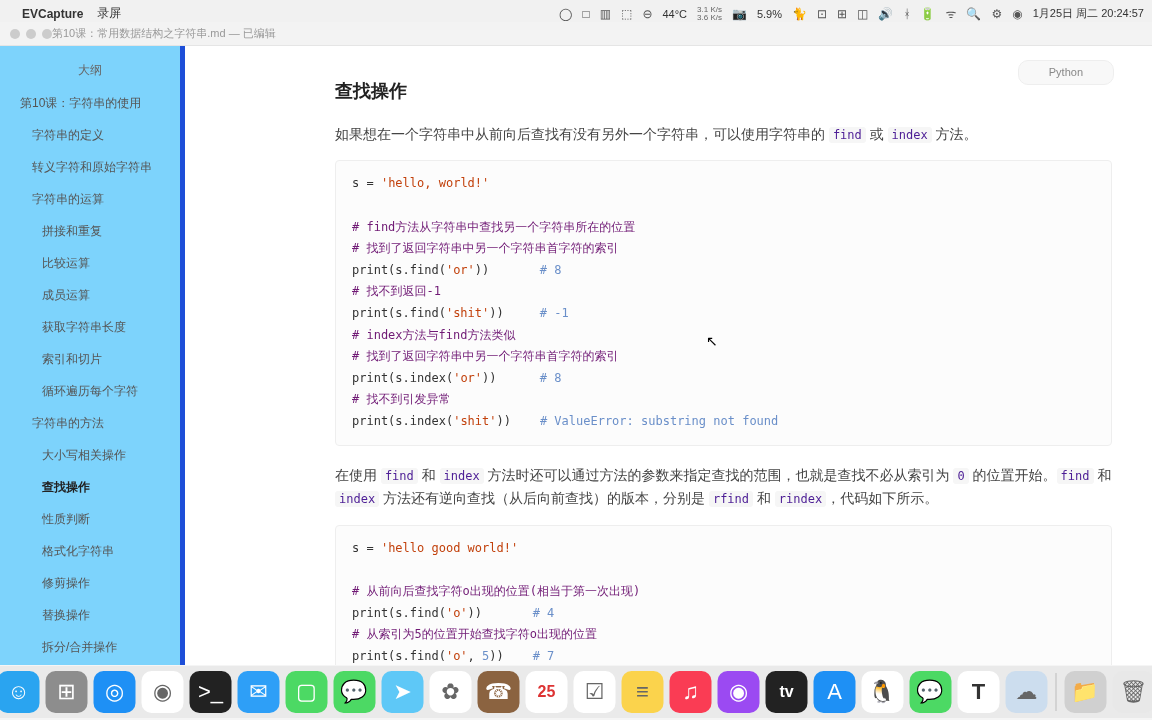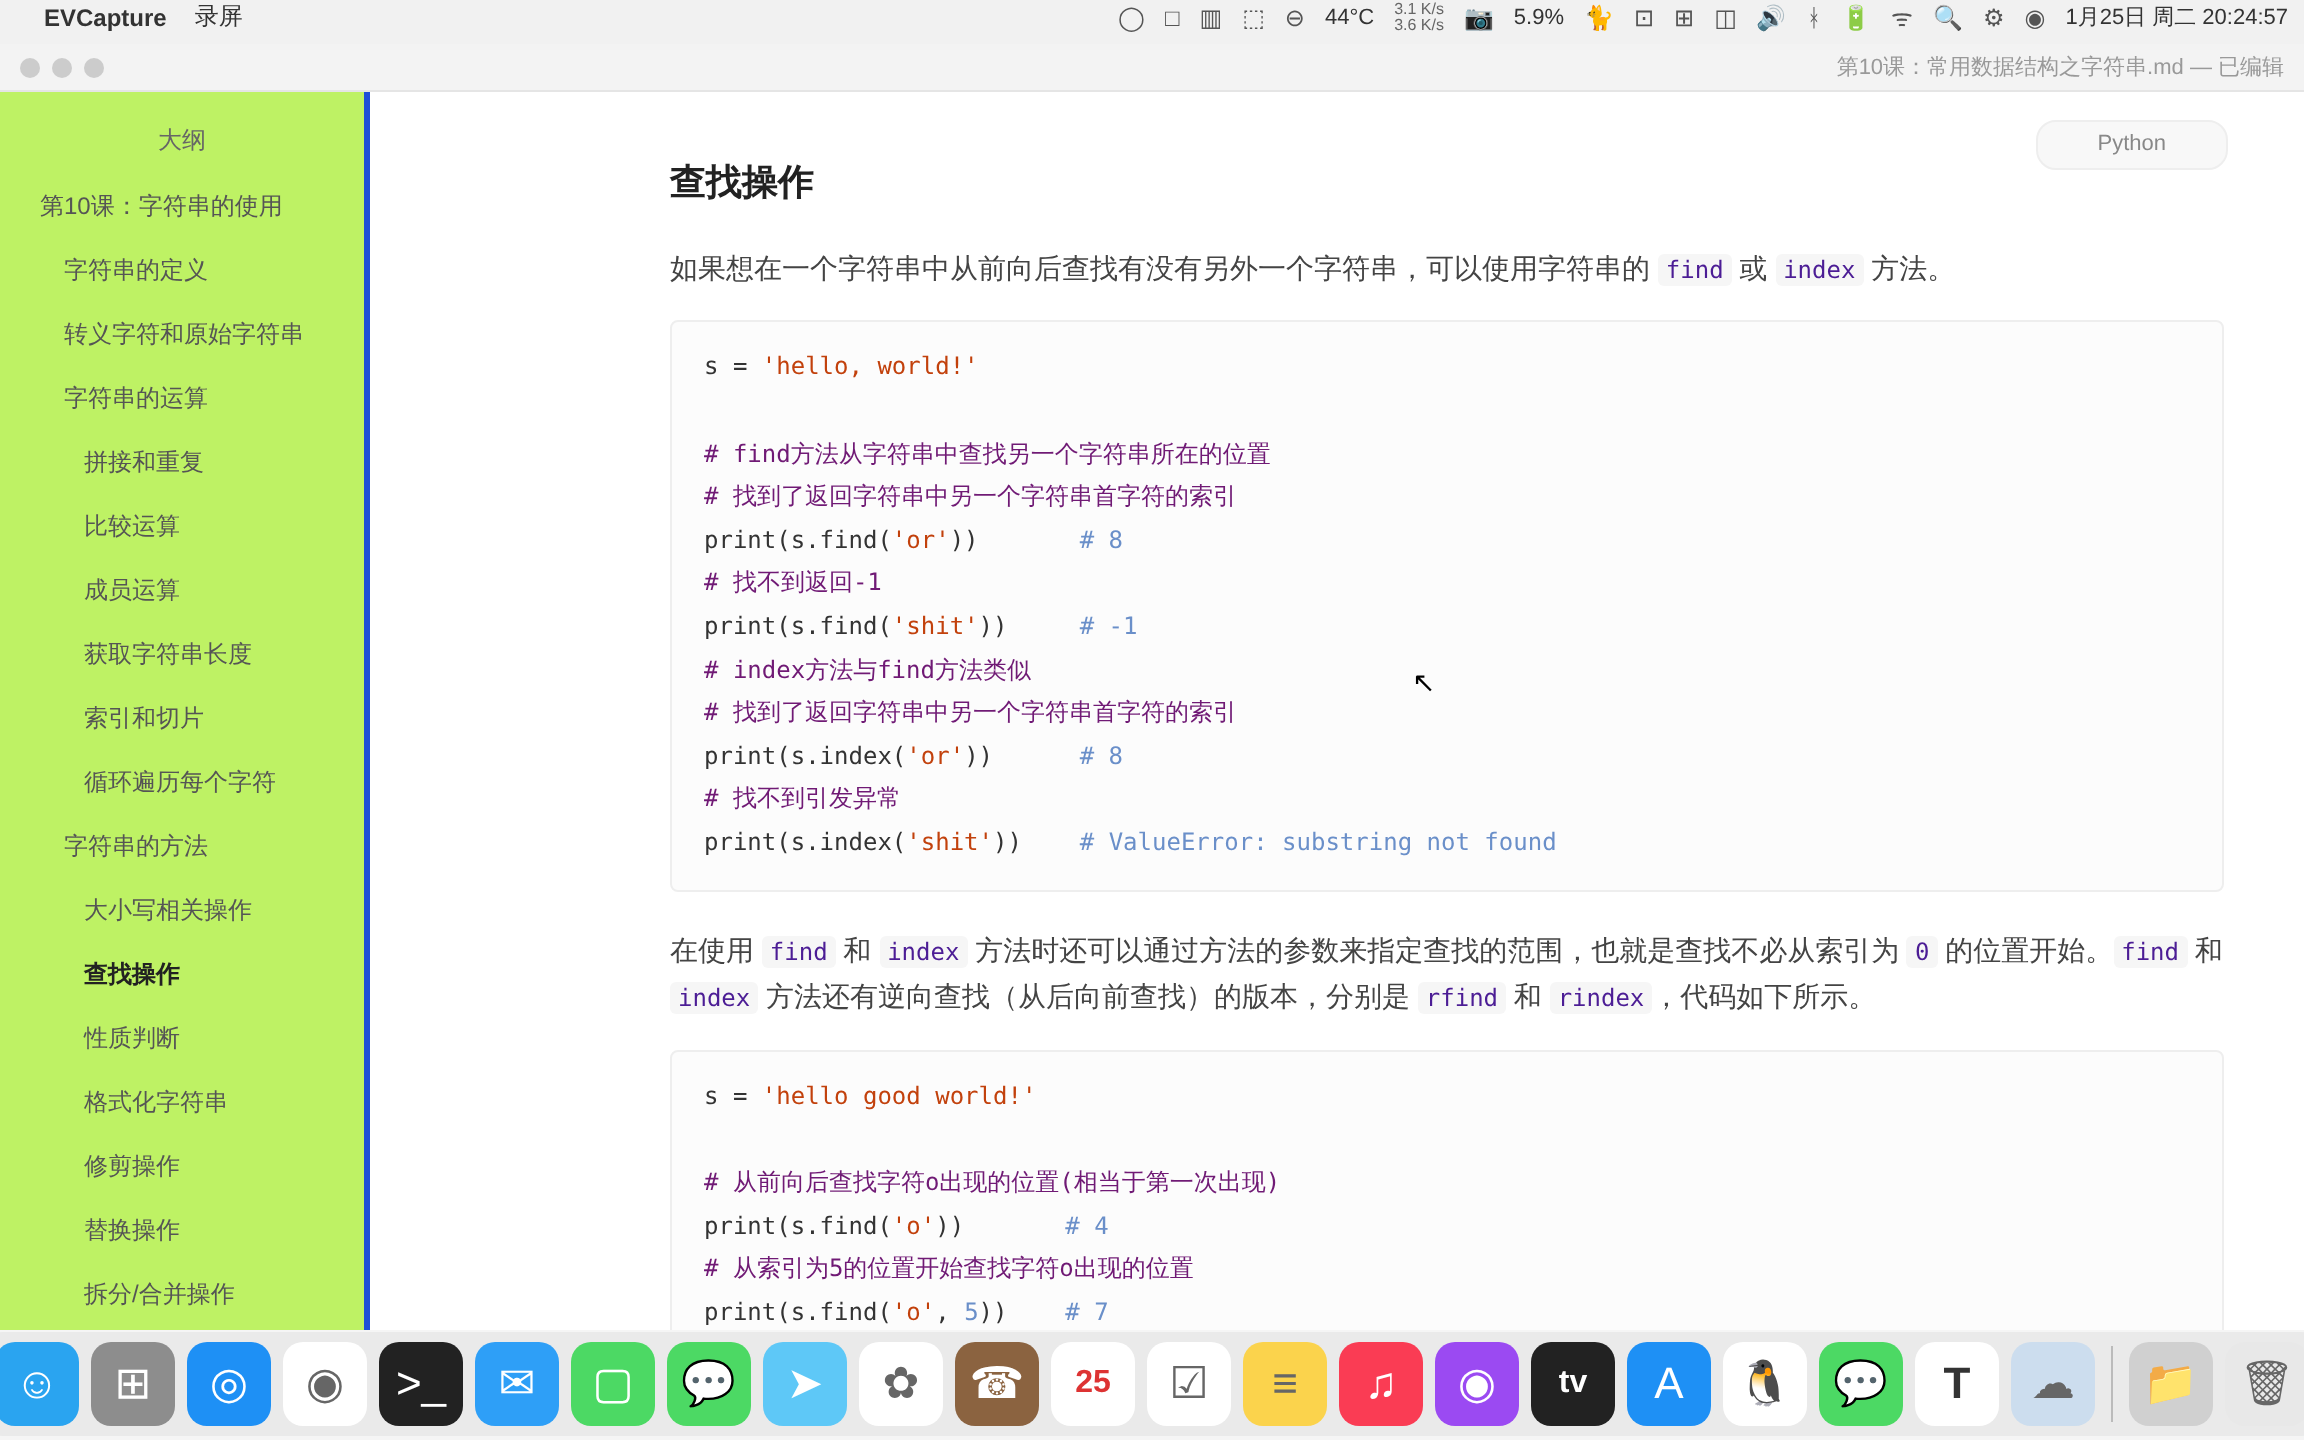--- a/index.html
+++ b/index.html
@@ -10,21 +10,21 @@
   height: 720px;
   overflow: hidden;
   position: relative;
 }
 
 
 .menubar {
   height: 23px;
   background: rgba(240,240,240,0.95);
   display: flex;
-  align-items: flex-start;
+  align-items: flex-end;
   padding: 0 8px;
   font-size: 12px;
   color: #333;
   border-bottom: 1px solid #ddd;
 }
 .menubar-left { display: flex; align-items: center; gap: 14px; }
 .menubar-right { margin-left: auto; display: flex; align-items: center; gap: 10px; font-size: 11px; }
 .apple-logo { font-size: 14px; }
 .menubar-app { font-weight: 600; }
 .menubar-icon { font-size: 12px; color: #555; }
@@ -46,29 +46,29 @@
   background: #f3f3f3;
   display: flex;
   align-items: center;
   padding: 0 10px;
   font-size: 11px;
   color: #888;
   border-bottom: 1px solid #e5e5e5;
 }
 .traffic-lights { display: flex; gap: 6px; }
 .traffic-light { width: 10px; height: 10px; border-radius: 50%; background: #ccc; }
-.window-title { flex: 1; text-align: right; color: #999; }
+.window-title { flex: 1; text-align: left; color: #999; }
 
 .window-body { flex: 1; display: flex; overflow: hidden; }
 
 
 .sidebar {
   width: 185px;
-  background: #bef264;
-  border-right: 3px solid #1d4ed8;
+  background: #7dd3fc;
+  border-right: 5px solid #1d4ed8;
   padding: 12px 0;
   font-size: 12px;
   color: #555;
   overflow-y: auto;
 }
 .sidebar-title { text-align: center; font-size: 12px; color: #666; padding: 4px 0 8px; }
 .sidebar-item { padding: 4px 0 4px 20px; cursor: pointer; line-height: 2; }
 .sidebar-item.level-1 { padding-left: 20px; }
 .sidebar-item.level-2 { padding-left: 32px; }
 .sidebar-item.level-3 { padding-left: 42px; }

